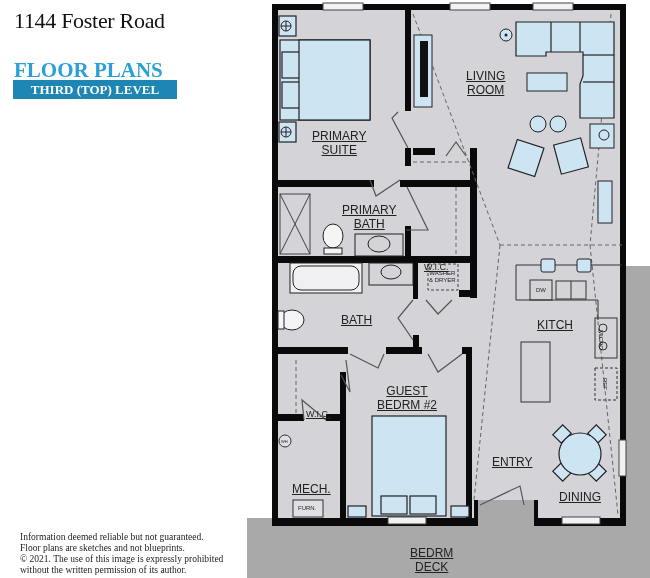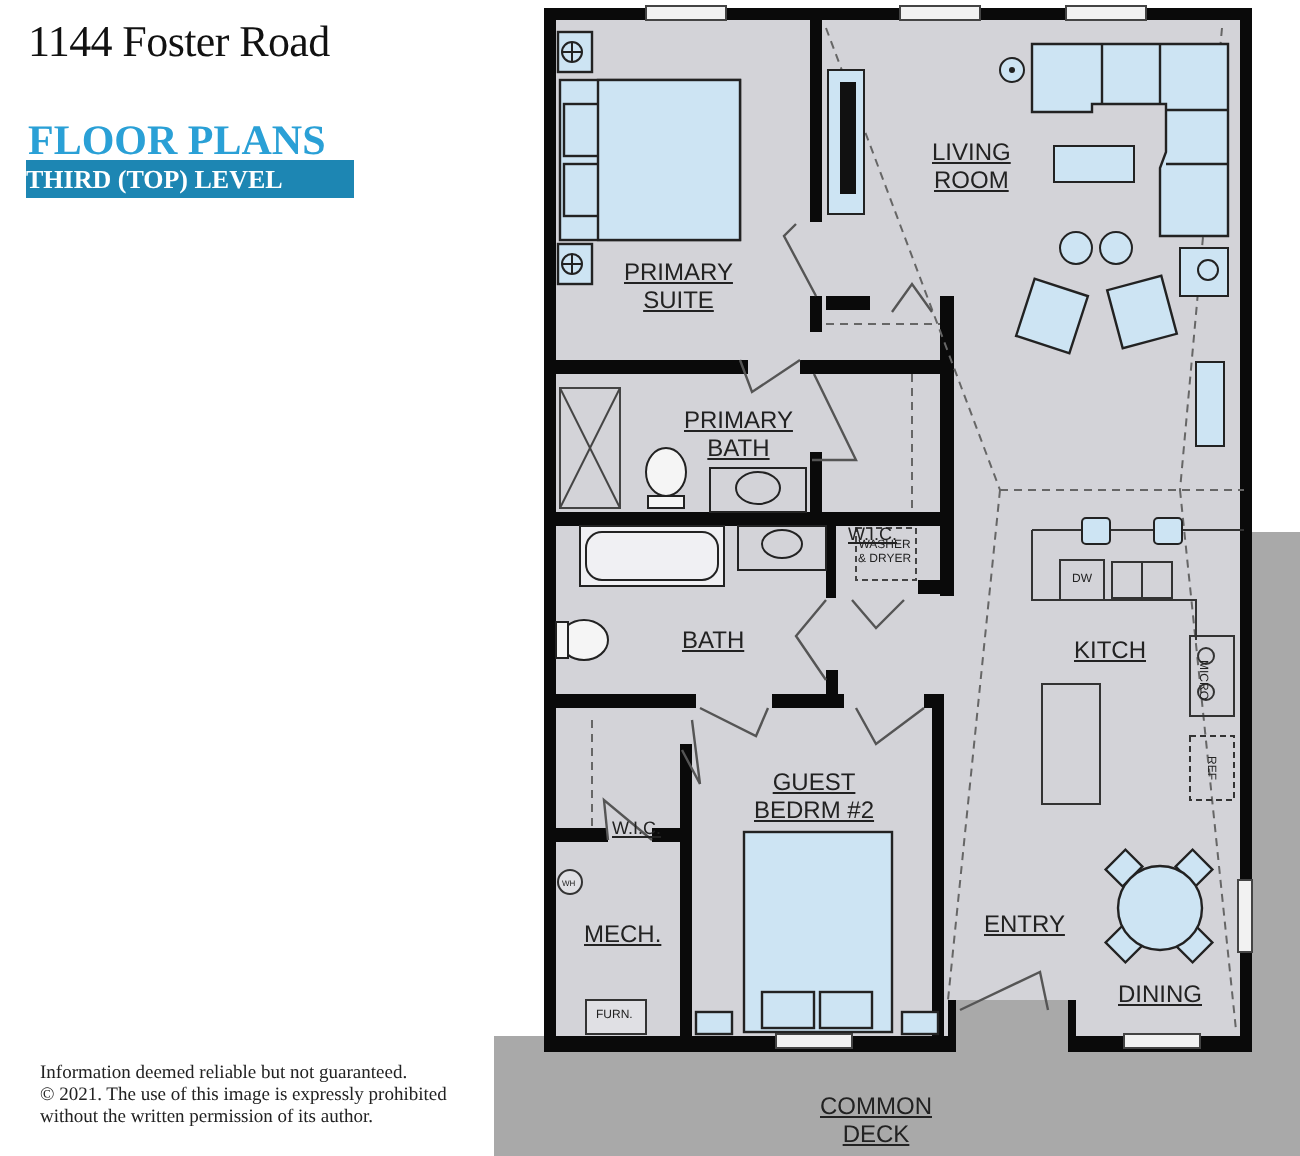--- a/index.html
+++ b/index.html
@@ -1,19 +1,19 @@
 <!DOCTYPE html>
 <html><head>
 <meta charset="utf-8">
 <style>
   html,body{margin:0;padding:0;}
   body{width:650px;height:578px;position:relative;overflow:hidden;background:#ffffff;font-family:"Liberation Sans",sans-serif;}
   .hdr-title{position:absolute;left:14px;top:8px;font-family:"Liberation Serif",serif;font-weight:normal;font-size:22px;color:#111;letter-spacing:-0.3px;}
   .hdr-sub{position:absolute;left:14px;top:32px;font-family:"Liberation Serif",serif;font-weight:bold;font-size:21px;color:#2aa0d6;margin-top:26px;}
-  .level-badge{position:absolute;left:13px;top:80px;width:164px;height:19px;background:#1d86b3;color:#fff;font-family:"Liberation Serif",serif;font-weight:bold;font-size:13px;line-height:19px;text-align:left;}
+  .level-badge{position:absolute;left:13px;top:80px;width:164px;height:19px;background:#1d86b3;color:#fff;font-family:"Liberation Serif",serif;font-weight:bold;font-size:13px;line-height:19px;text-align:center;}
   .disclaimer{position:absolute;left:20px;top:532px;font-family:"Liberation Serif",serif;font-size:9.5px;line-height:11px;color:#222;}
   .disclaimer div{white-space:nowrap;}
   .plan{position:absolute;left:0;top:0;width:650px;height:578px;}
   .lbl{position:absolute;font-family:"Liberation Sans",sans-serif;font-size:12px;color:#222;text-decoration:underline;text-align:center;line-height:14px;white-space:nowrap;}
   .lbl.sm{font-size:9px;margin-top:29px;}
   .lbl.xs{font-size:6px;text-decoration:none;line-height:7px;}
 </style>
 </head>
 <body>
 
@@ -224,31 +224,32 @@
   <div>WASHER</div>
   <div>&amp; DRYER</div>
 </div>
 <div class="lbl" style="left:341px;top:313px;">BATH</div>
 <div class="lbl" style="left:537px;top:318px;">KITCH</div>
 <div class="lbl sm" style="left:306px;top:378px;">W.I.C.</div>
 <div class="lbl" style="left:377px;top:384px;">
   <div>GUEST</div>
   <div>BEDRM #2</div>
 </div>
-<div class="lbl" style="left:292px;top:460px;text-align:center;">MECH.</div>
+<div class="lbl" style="left:292px;top:482px;text-align:center;">MECH.</div>
 <div class="lbl" style="left:492px;top:455px;">ENTRY</div>
 <div class="lbl" style="left:559px;top:490px;">DINING</div>
 <div class="lbl" style="left:410px;top:546px;">
-  <div>COMMON</div>
+  <div>BEDRM</div>
   <div>DECK</div>
 </div>
 
 <div class="lbl xs" style="left:536px;top:287px;">DW</div>
 <div class="lbl xs" style="left:604px;top:330px;transform:rotate(90deg);transform-origin:left top;">MICRO</div>
 <div class="lbl xs" style="left:608px;top:378px;transform:rotate(90deg);transform-origin:left top;">REF</div>
 <div class="lbl xs" style="left:298px;top:505px;">FURN.</div>
 <div class="lbl xs" style="left:281px;top:438px;font-size:4px;">WH</div>
 
 <div class="disclaimer">
   <div>Information deemed reliable but not guaranteed.</div>
+  <div>Floor plans are sketches and not blueprints.</div>
   <div>© 2021. The use of  this image is expressly prohibited</div>
   <div>without the written permission of its author.</div>
 </div>
 
 </body></html>

